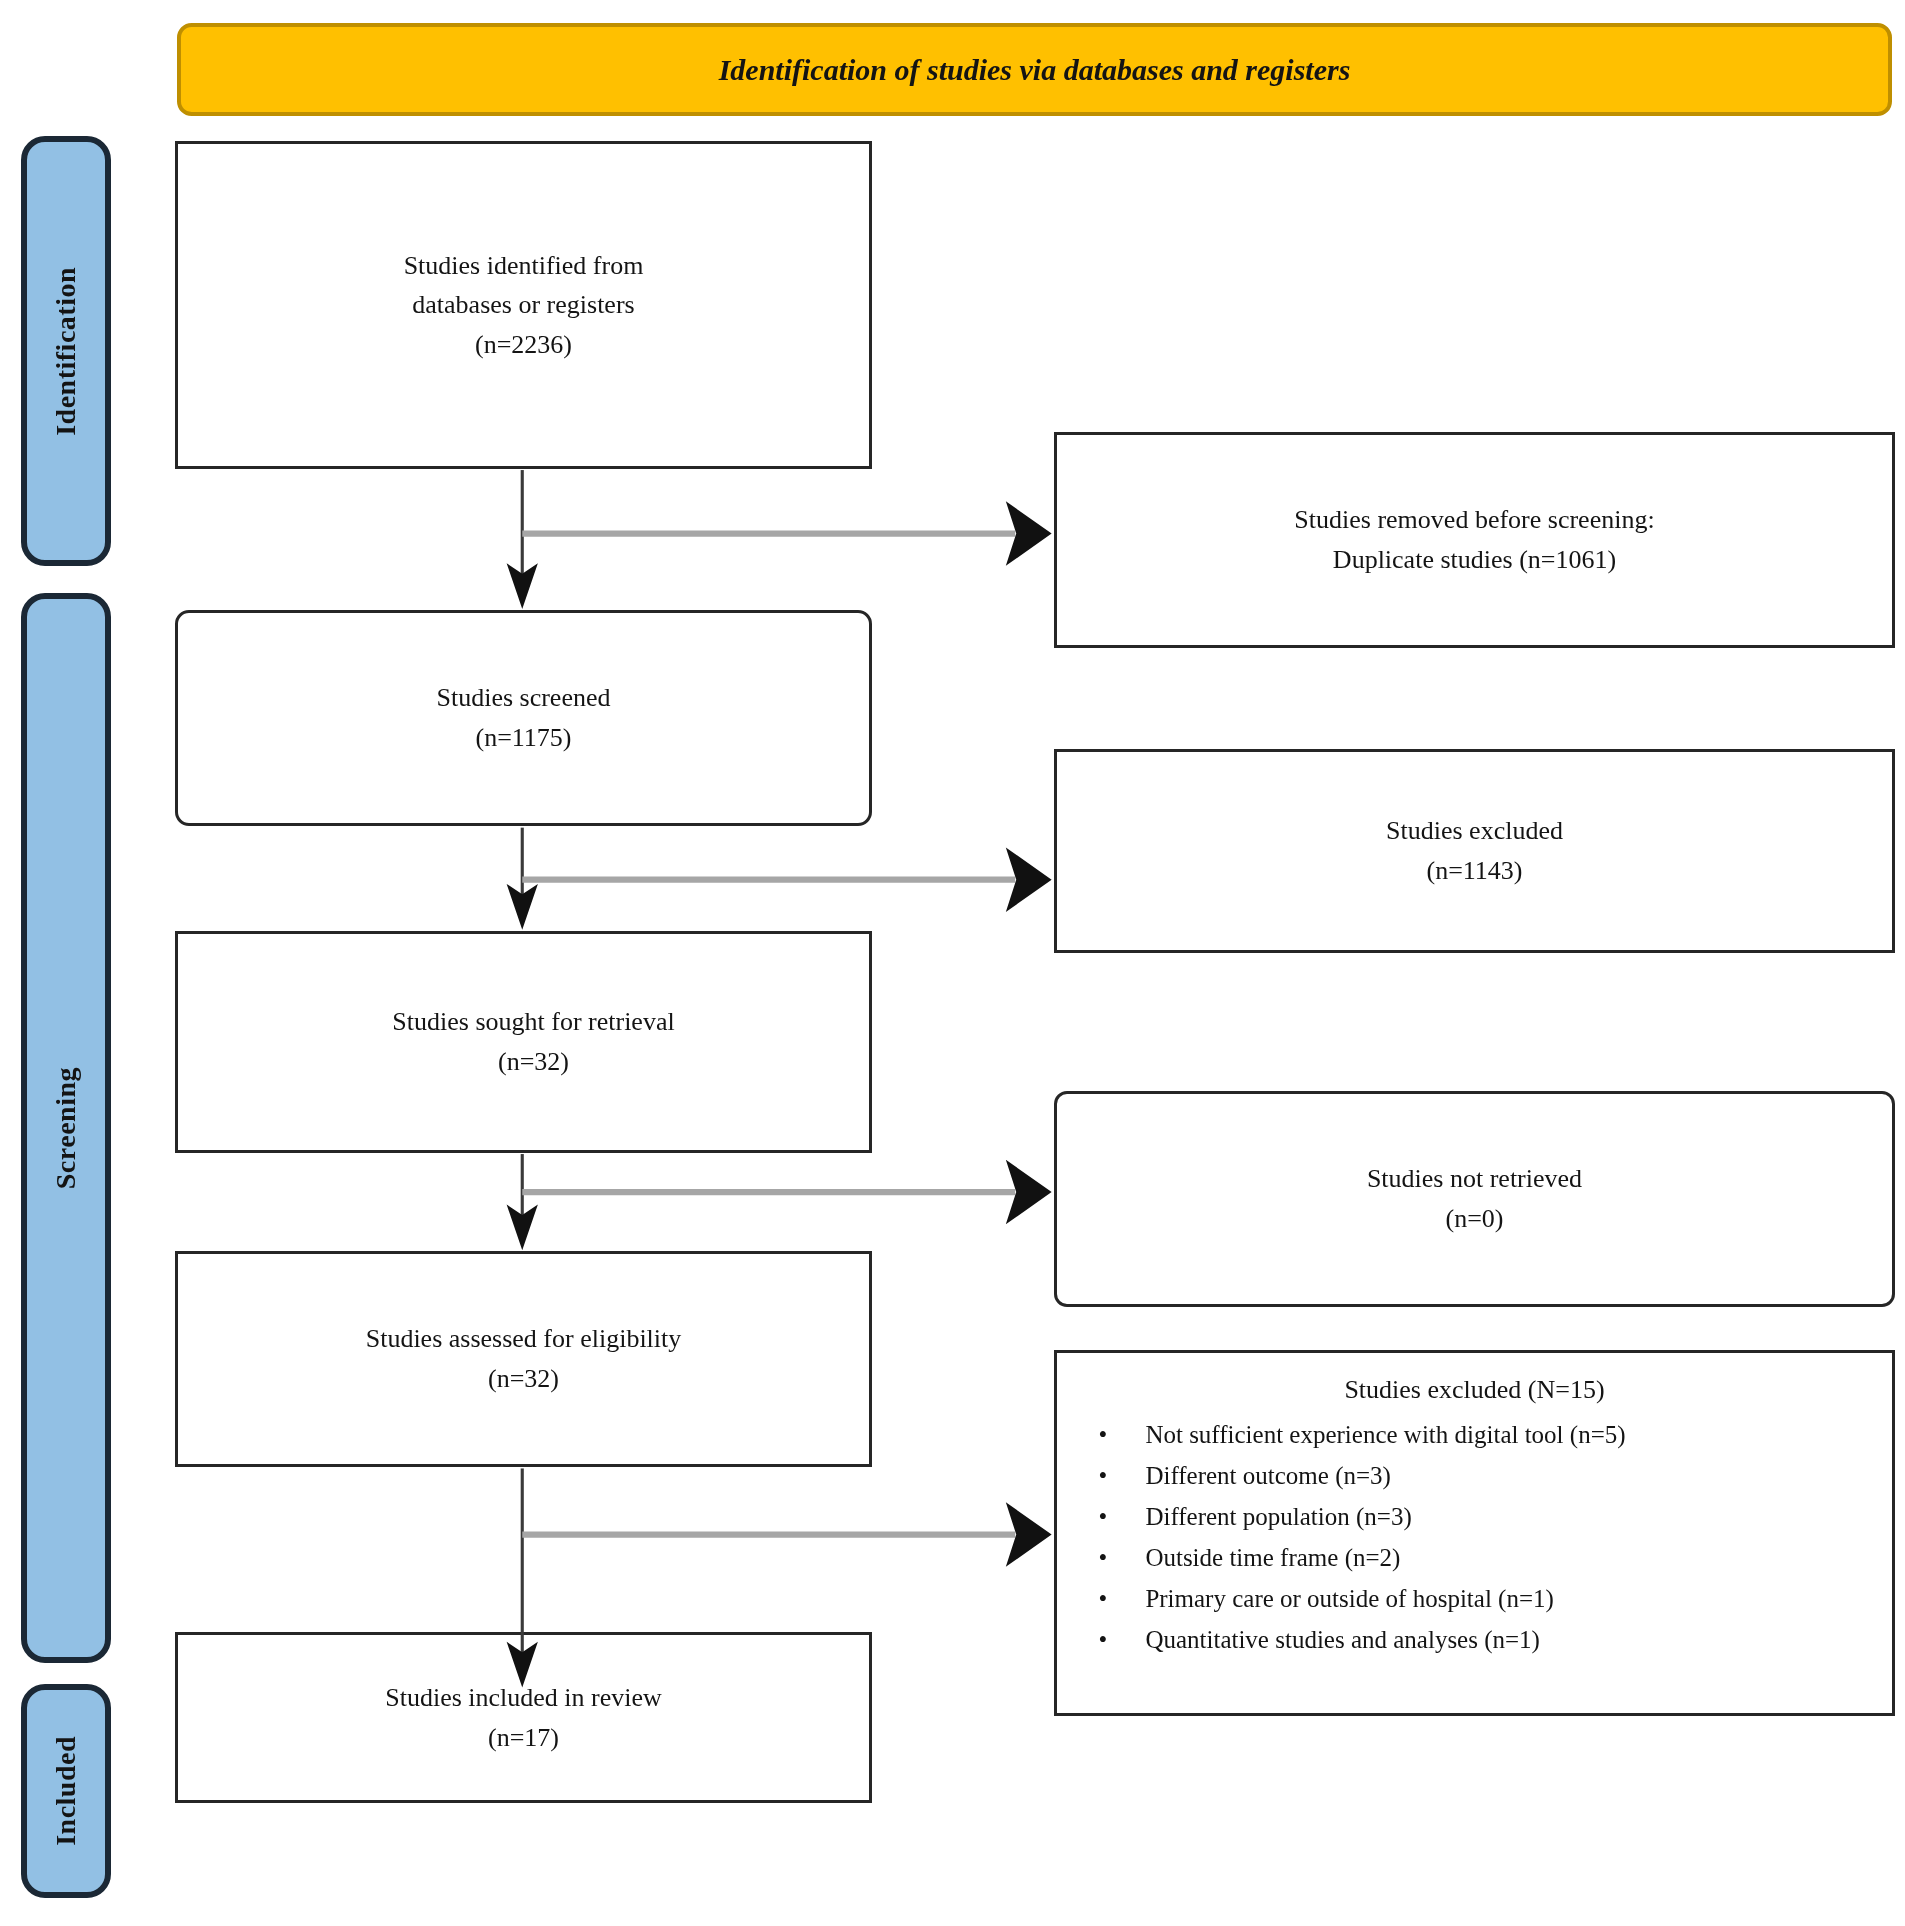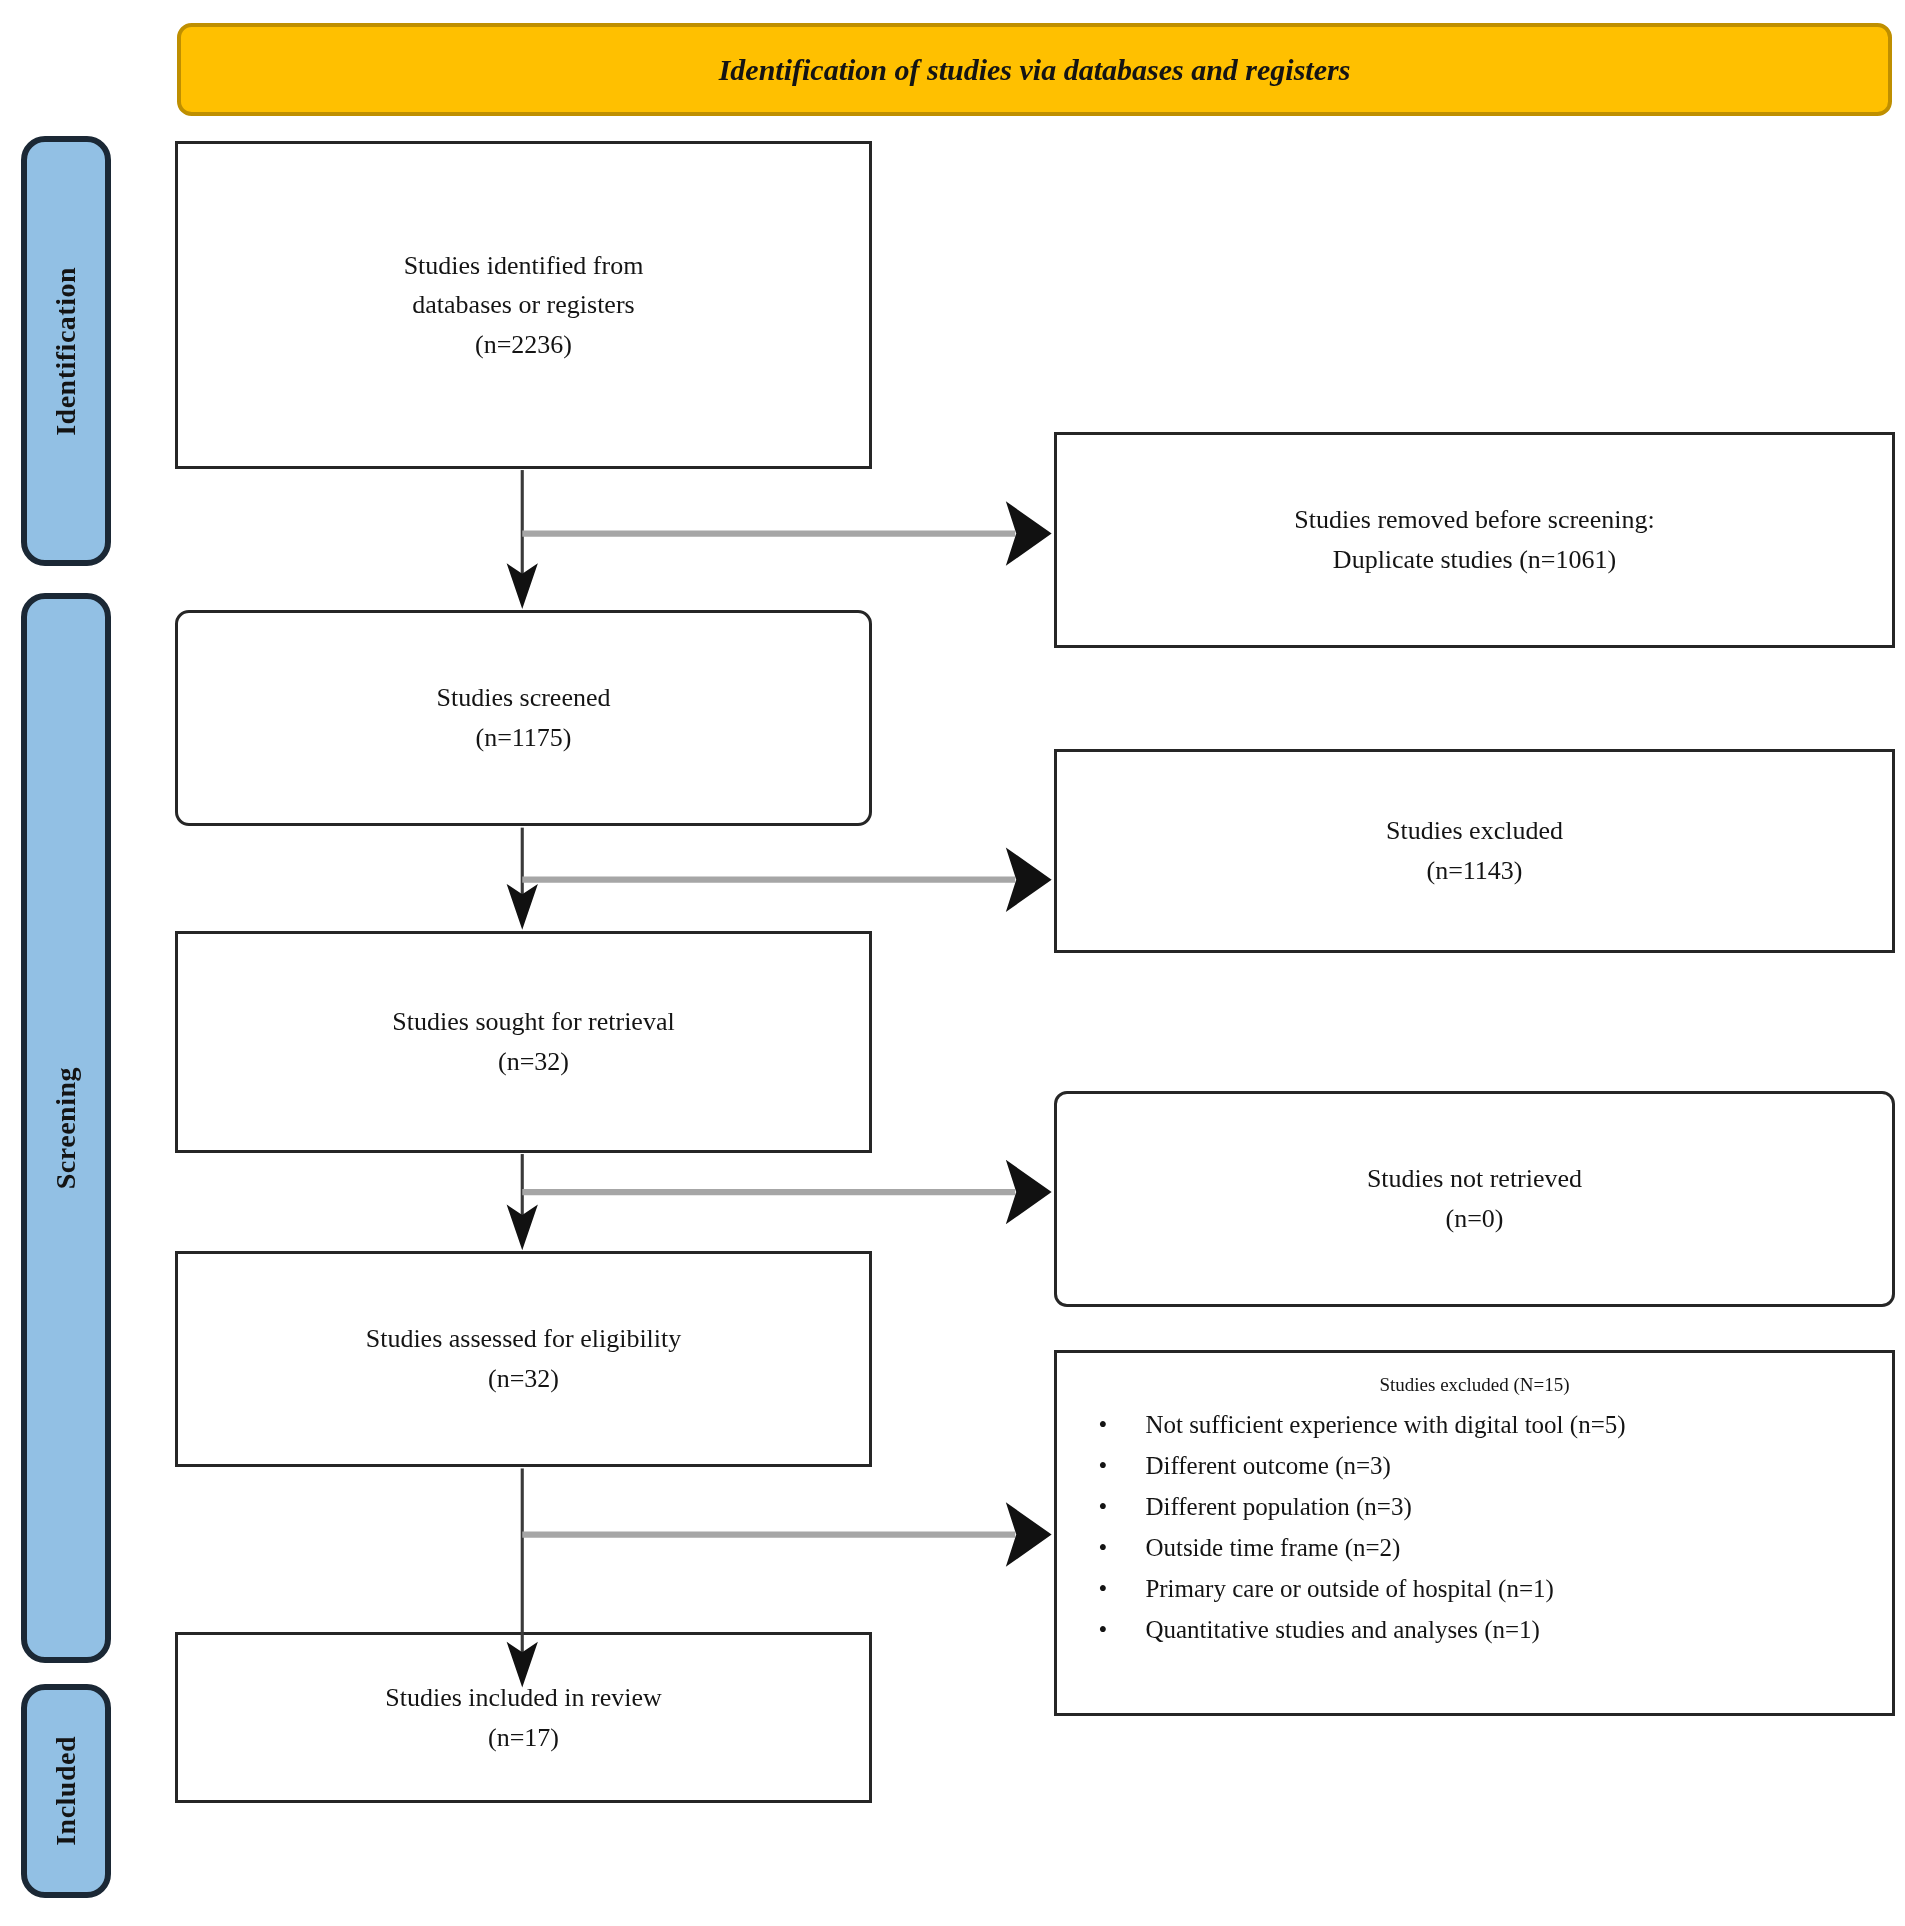--- a/index.html
+++ b/index.html
@@ -43,21 +43,21 @@
   #lbox-2{top:610px;height:216px;border-radius:14px;}
   #lbox-3{top:931px;height:222px;padding-left:20px;}
   #lbox-4{top:1251px;height:216px;}
   #lbox-5{top:1632px;height:171px;}
   .right-col{left:1054px;width:841px;}
   #rbox-1{top:432px;height:216px;}
   #rbox-2{top:749px;height:204px;}
   #rbox-3{top:1091px;height:216px;border-radius:13px;}
   #rbox-4{top:1350px;height:366px;justify-content:flex-start;padding-top:19px;}
 
-  #rbox-4 .rtitle{font-size:19px;line-height:1.4;text-align:center;}
+  #rbox-4 .rtitle{font-size:26px;line-height:1.4;text-align:center;}
   .bullets{width:100%;box-sizing:border-box;padding:5.2px 21px 0 32px;text-align:left;}
   .bullet-row{display:flex;align-items:baseline;font-size:25px;line-height:1.64;}
   .bullet-row::before{content:"\2022";flex:0 0 47px;text-align:left;padding-left:9.4px;}
 
   #arrows{position:absolute;left:0;top:0;width:1906px;height:1926px;pointer-events:none;}
 </style>
 </head>
 <body>
 
 <div id="canvas">

